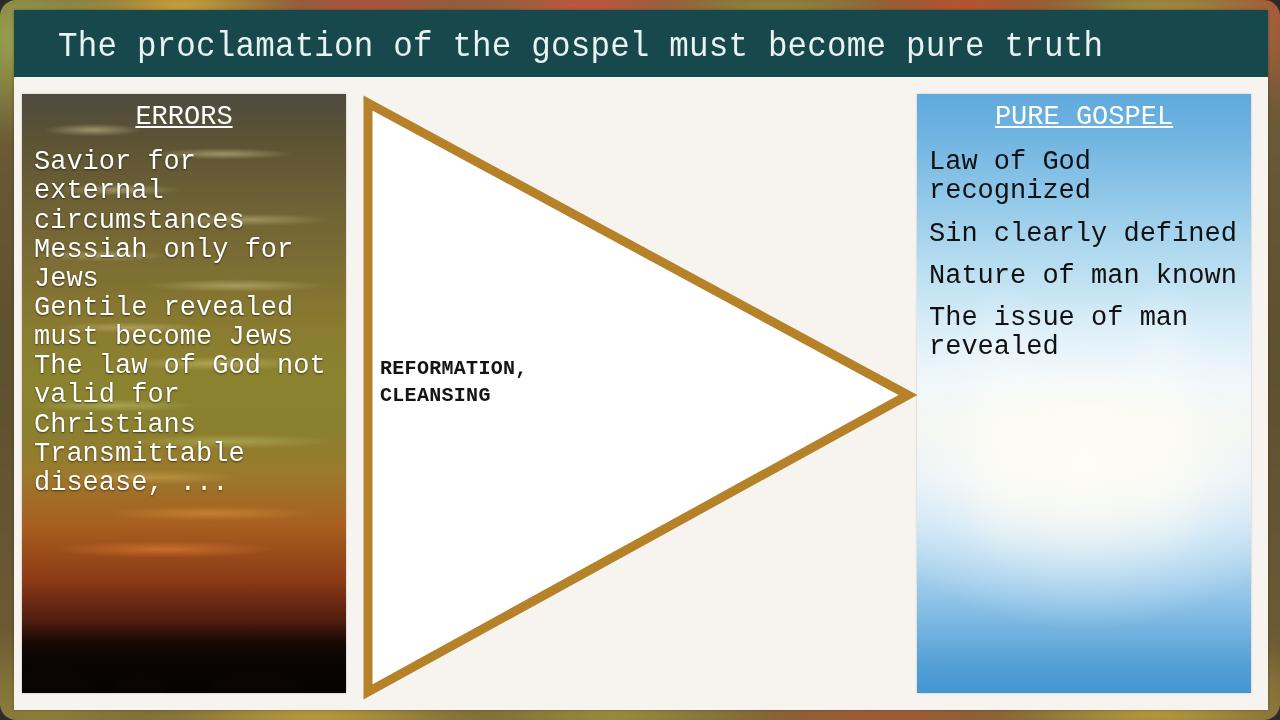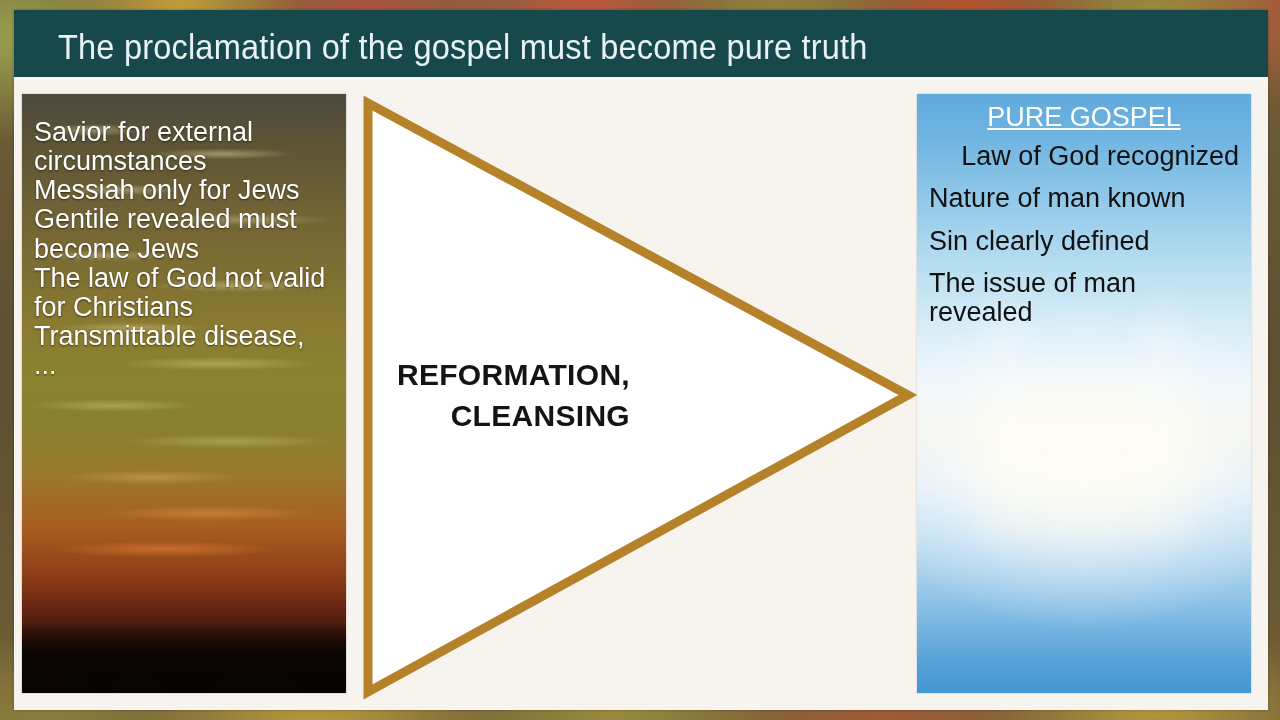--- a/index.html
+++ b/index.html
@@ -6,21 +6,22 @@
   html, body {
     margin: 0;
     padding: 0;
     background: #2b2b2b;
   }
   #slide {
     position: relative;
     width: 1280px;
     height: 720px;
     overflow: hidden;
-    font-family: Liberation Sans, sans-serif;
+    font-family: Liberation Mono, monospace;
+    border-radius: 16px;
   }
 
   
   #bg-photo {
     position: absolute;
     inset: 0;
     background-color: #8a7a4a;
     background-image:
       radial-gradient(ellipse 180px 140px at 4% 8%, #9aa24e 0%, rgba(154,162,78,0) 70%),
       radial-gradient(ellipse 160px 130px at 16% 4%, #c9a23a 0%, rgba(201,162,58,0) 72%),
@@ -152,21 +153,21 @@
   .bullet {
     font-size: 27px;
     line-height: 1.08;
   }
   #errors-panel .bullet {
     color: #ffffff;
     text-shadow: 0 1px 2px rgba(0,0,0,0.55);
   }
   #errors-panel .bullet.first { margin-top: 16px; }
   #gospel-panel .bullet { color: #111111; margin-top: 13px; }
-  #gospel-panel .bullet.first { margin-top: 10px; text-align: right; }
+  #gospel-panel .bullet.first { margin-top: 16px; }
 
   
   #gospel-panel {
     position: absolute;
     left: 917px;
     top: 94px;
     width: 334px;
     height: 599px;
     overflow: hidden;
     box-shadow: 0 0 2px rgba(0,0,0,0.22);
@@ -201,23 +202,23 @@
     left: 352px;
     top: 90px;
     width: 572px;
     height: 612px;
   }
   #center-label {
     position: absolute;
     left: 380px;
     top: 355px;
     width: 250px;
-    text-align: right;
+    text-align: left;
     color: #141414;
-    font-size: 30px;
+    font-size: 20px;
     font-weight: bold;
     line-height: 1.35;
     letter-spacing: 0.3px;
   }
 </style>
 </head>
 <body>
 
 <div id="slide">
 
@@ -227,35 +228,36 @@
 
   <div id="title-band">
     <div id="title-text">The proclamation of the gospel must become pure truth</div>
   </div>
 
   <div id="errors-panel">
     <div id="errors-photo"></div>
 
     <div id="errors-silhouette"></div>
     <div class="panel-inner">
+      <div class="panel-head">ERRORS</div>
       <div class="bullet first">Savior for external circumstances</div>
       <div class="bullet">Messiah only for Jews</div>
       <div class="bullet">Gentile revealed must become Jews</div>
       <div class="bullet">The law of God not valid for Christians</div>
       <div class="bullet">Transmittable disease, ...</div>
     </div>
   </div>
 
   <div id="gospel-panel">
     <div id="gospel-photo"></div>
     <div class="panel-inner">
       <div class="panel-head">PURE GOSPEL</div>
       <div class="bullet first">Law of God recognized</div>
+      <div class="bullet">Sin clearly defined</div>
       <div class="bullet">Nature of man known</div>
-      <div class="bullet">Sin clearly defined</div>
       <div class="bullet">The issue of man revealed</div>
     </div>
   </div>
 
   <svg id="arrow-svg" viewBox="0 0 572 612">
     <polygon points="16,13 16,602 556,305" fill="#ffffff" stroke="#b5822a" stroke-width="9" stroke-linejoin="miter"></polygon>
   </svg>
 
   <div id="center-label">
     <div>REFORMATION,</div>

